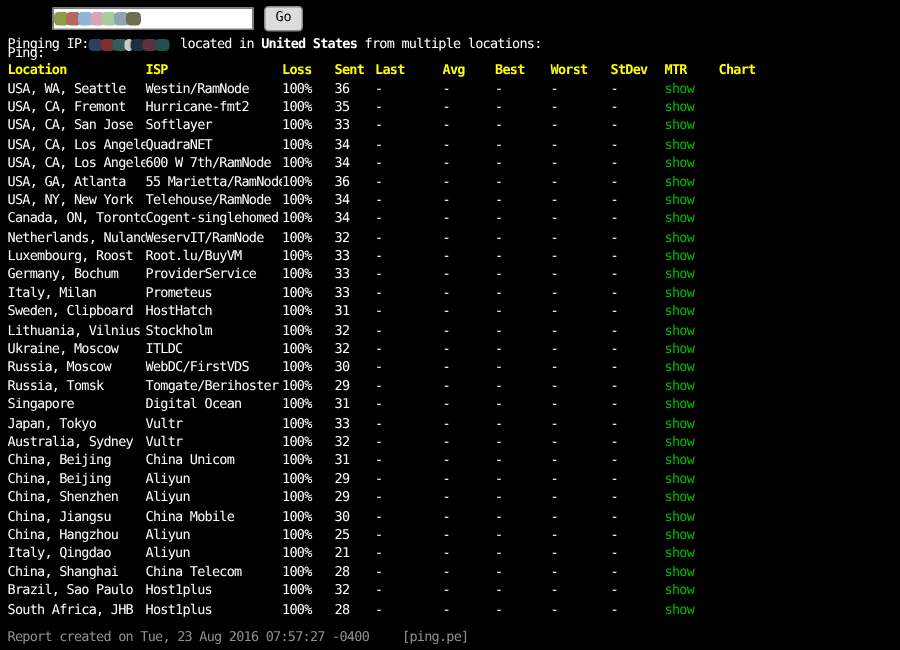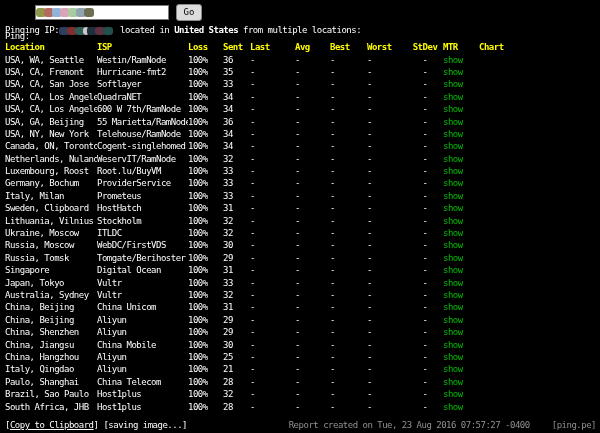--- a/index.html
+++ b/index.html
@@ -42,21 +42,21 @@
   .row.head{color:#ffff00;font-weight:bold;}
   .row > span{display:block;overflow:hidden;white-space:nowrap;flex:0 0 auto;}
   .c-loc{width:92px;}
   .c-isp{width:91px;}
   .c-loss{width:35px;}
   .c-sent{width:27px;}
   .c-last{width:45px;}
   .c-avg{width:35px;}
   .c-best{width:37px;}
   .c-worst{width:40px;}
-  .c-stdev{width:36px;text-align:center;}
+  .c-stdev{width:36px;}
   .c-mtr{width:36px;}
   .c-chart{flex:1 1 auto;}
   .show-link{color:#00bb00;cursor:pointer;}
   .bar{height:10px;background:#ff0000;}
   
   .footer{position:absolute;left:5px;right:4px;bottom:3px;display:flex;justify-content:space-between;align-items:center;}
   .footer-left{color:#fff;}
   .copy-link{text-decoration:underline;color:#fff;cursor:pointer;}
   .footer-right{color:#909090;}
   .footer-right .report{margin-right:22px;}
@@ -161,21 +161,21 @@
     <span class="c-last">-</span>
     <span class="c-avg">-</span>
     <span class="c-best">-</span>
     <span class="c-worst">-</span>
     <span class="c-stdev">-</span>
     <span class="c-mtr"><span class="show-link">show</span></span>
     <span class="c-chart"><span class="bar" style="width: 40px;"></span></span>
   </div>
 
   <div class="row">
-    <span class="c-loc">USA, GA, Beijing</span>
+    <span class="c-loc">USA, GA, Atlanta</span>
     <span class="c-isp">55 Marietta/RamNode</span>
     <span class="c-loss">100%</span>
     <span class="c-sent">36</span>
     <span class="c-last">-</span>
     <span class="c-avg">-</span>
     <span class="c-best">-</span>
     <span class="c-worst">-</span>
     <span class="c-stdev">-</span>
     <span class="c-mtr"><span class="show-link">show</span></span>
     <span class="c-chart"><span class="bar" style="width: 43px;"></span></span>
@@ -455,21 +455,21 @@
     <span class="c-last">-</span>
     <span class="c-avg">-</span>
     <span class="c-best">-</span>
     <span class="c-worst">-</span>
     <span class="c-stdev">-</span>
     <span class="c-mtr"><span class="show-link">show</span></span>
     <span class="c-chart"><span class="bar" style="width: 25px;"></span></span>
   </div>
 
   <div class="row">
-    <span class="c-loc">Paulo, Shanghai</span>
+    <span class="c-loc">China, Shanghai</span>
     <span class="c-isp">China Telecom</span>
     <span class="c-loss">100%</span>
     <span class="c-sent">28</span>
     <span class="c-last">-</span>
     <span class="c-avg">-</span>
     <span class="c-best">-</span>
     <span class="c-worst">-</span>
     <span class="c-stdev">-</span>
     <span class="c-mtr"><span class="show-link">show</span></span>
     <span class="c-chart"><span class="bar" style="width: 33px;"></span></span>
@@ -499,19 +499,16 @@
     <span class="c-best">-</span>
     <span class="c-worst">-</span>
     <span class="c-stdev">-</span>
     <span class="c-mtr"><span class="show-link">show</span></span>
     <span class="c-chart"><span class="bar" style="width: 33px;"></span></span>
   </div>
 </div>
 </div>
 
 <div class="footer">
-  <span class="footer-left"><span>[</span><span class="copy-link">Copy to Clipboard</span><span>]</span>
-    <span>[saving image...]</span>
-  </span>
   <span class="footer-right">
     <span class="report">Report created on Tue, 23 Aug 2016 07:57:27 -0400</span><span>[ping.pe]</span>
   </span>
 </div>
 
 </body></html>

